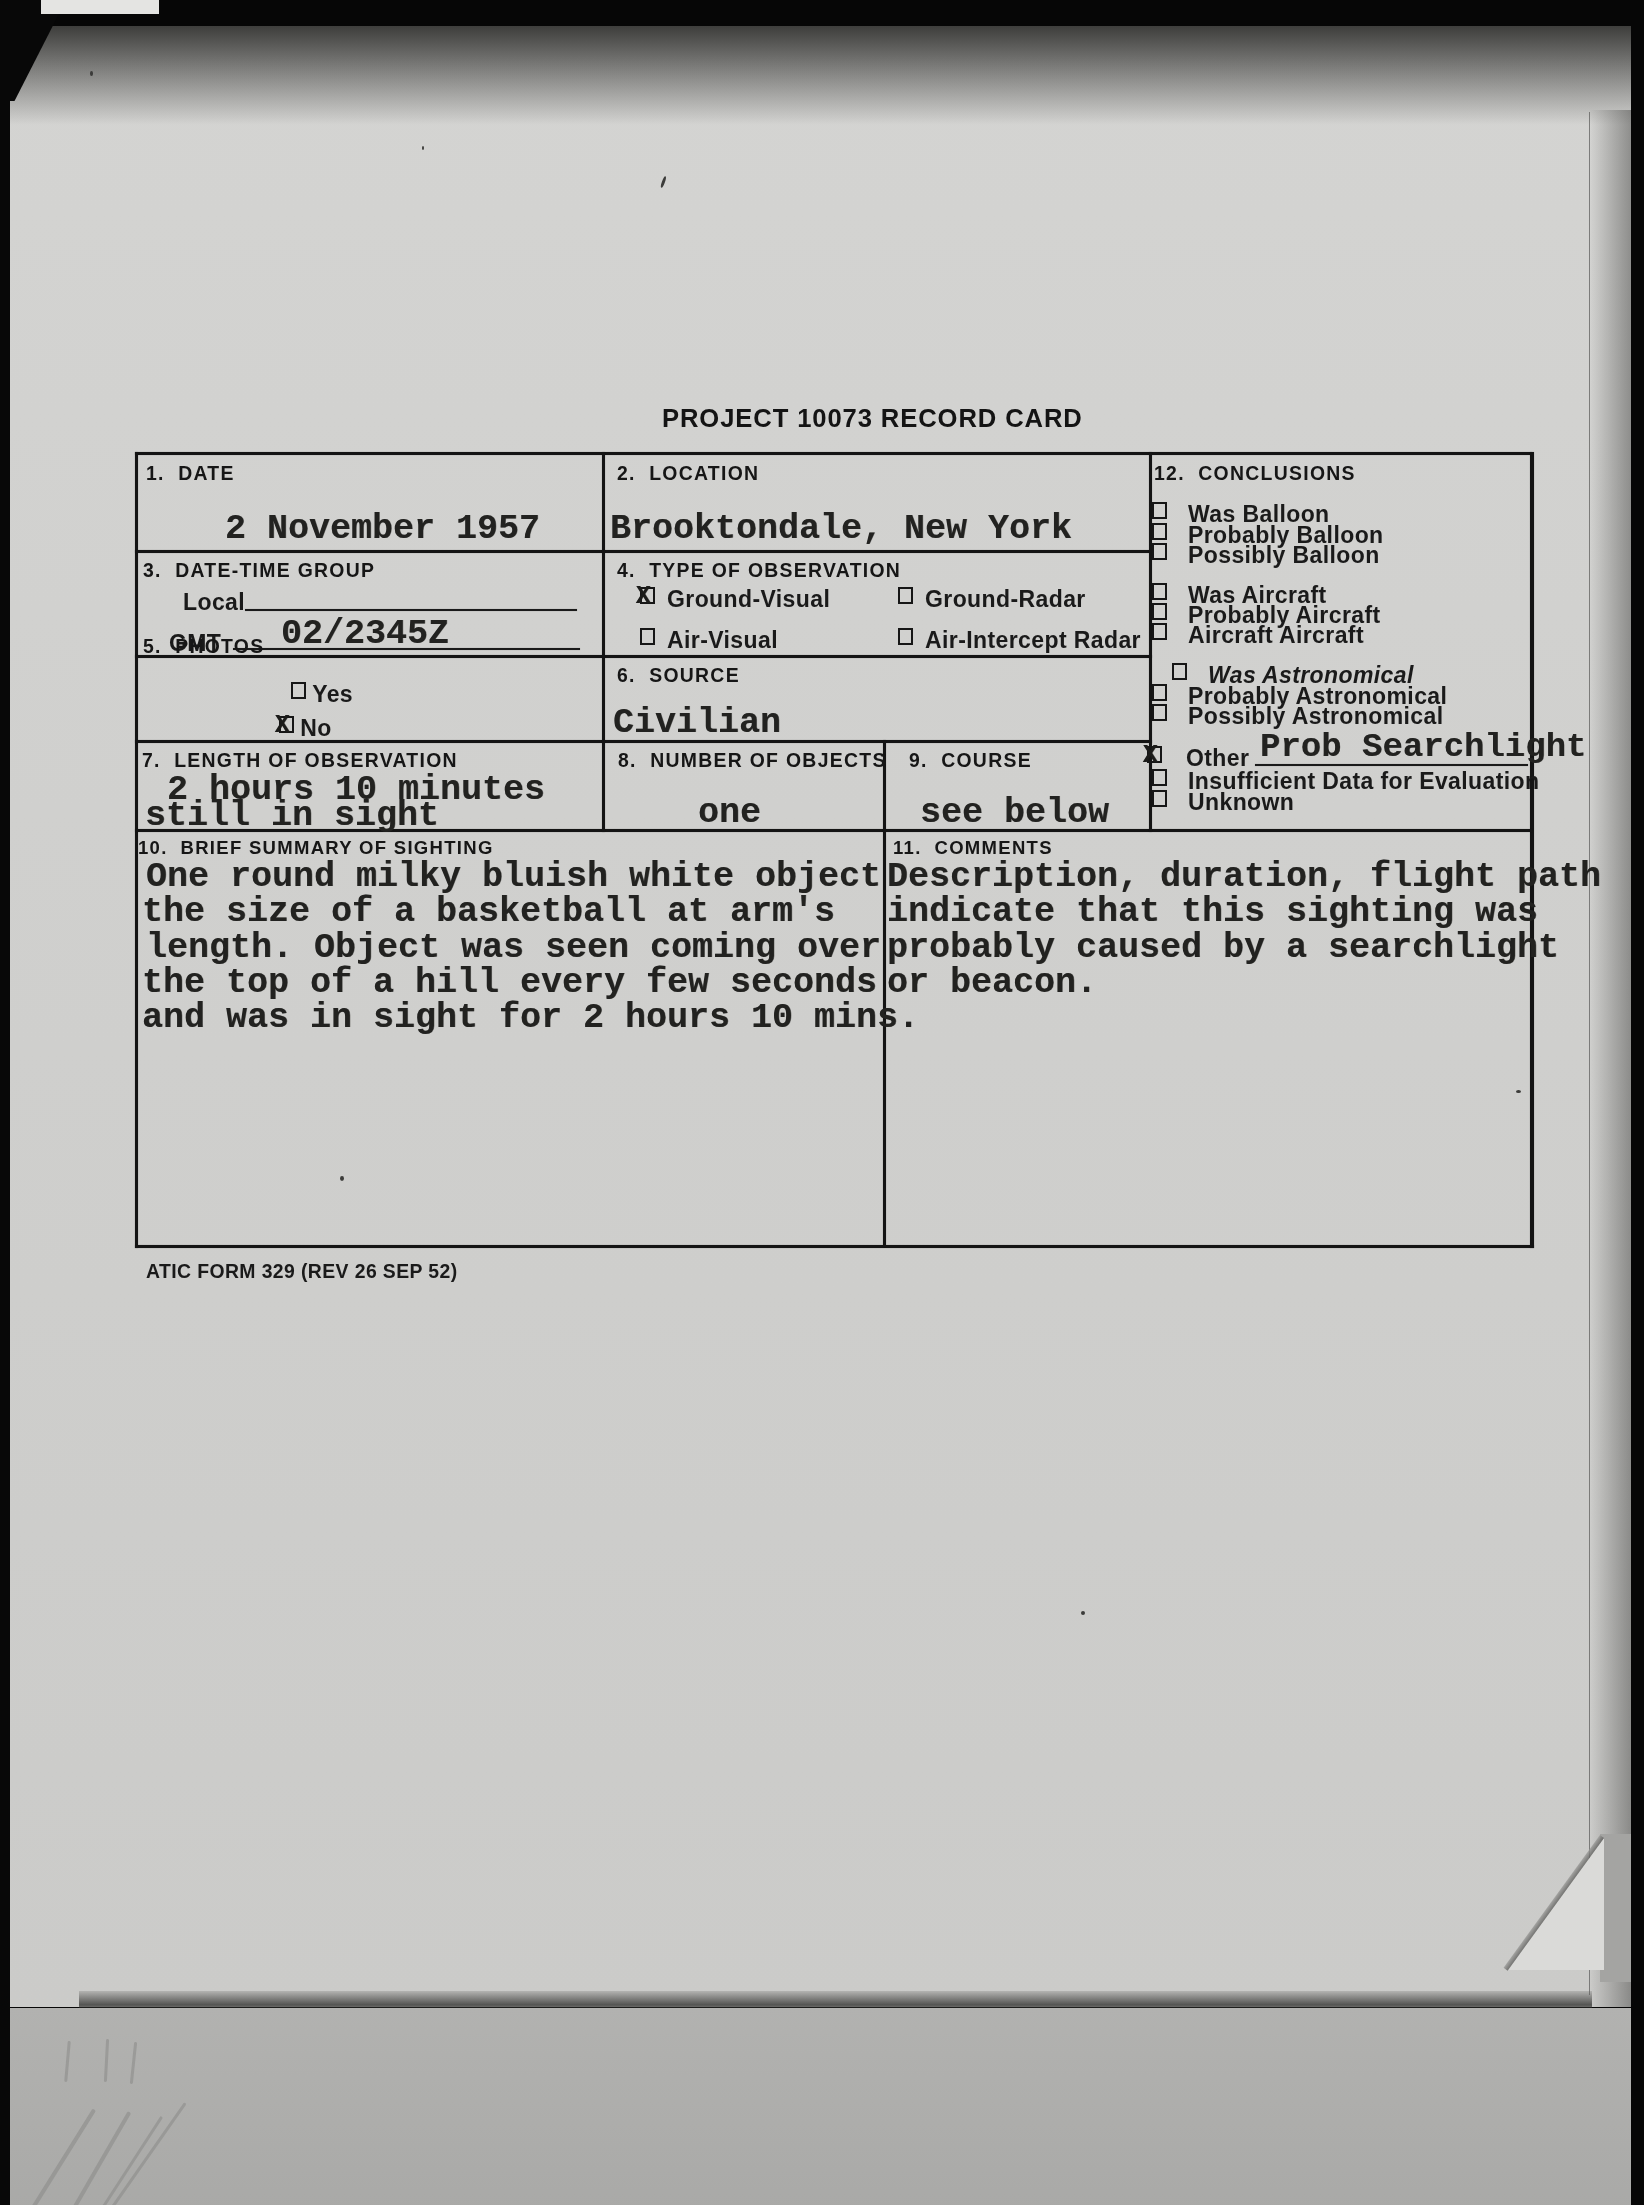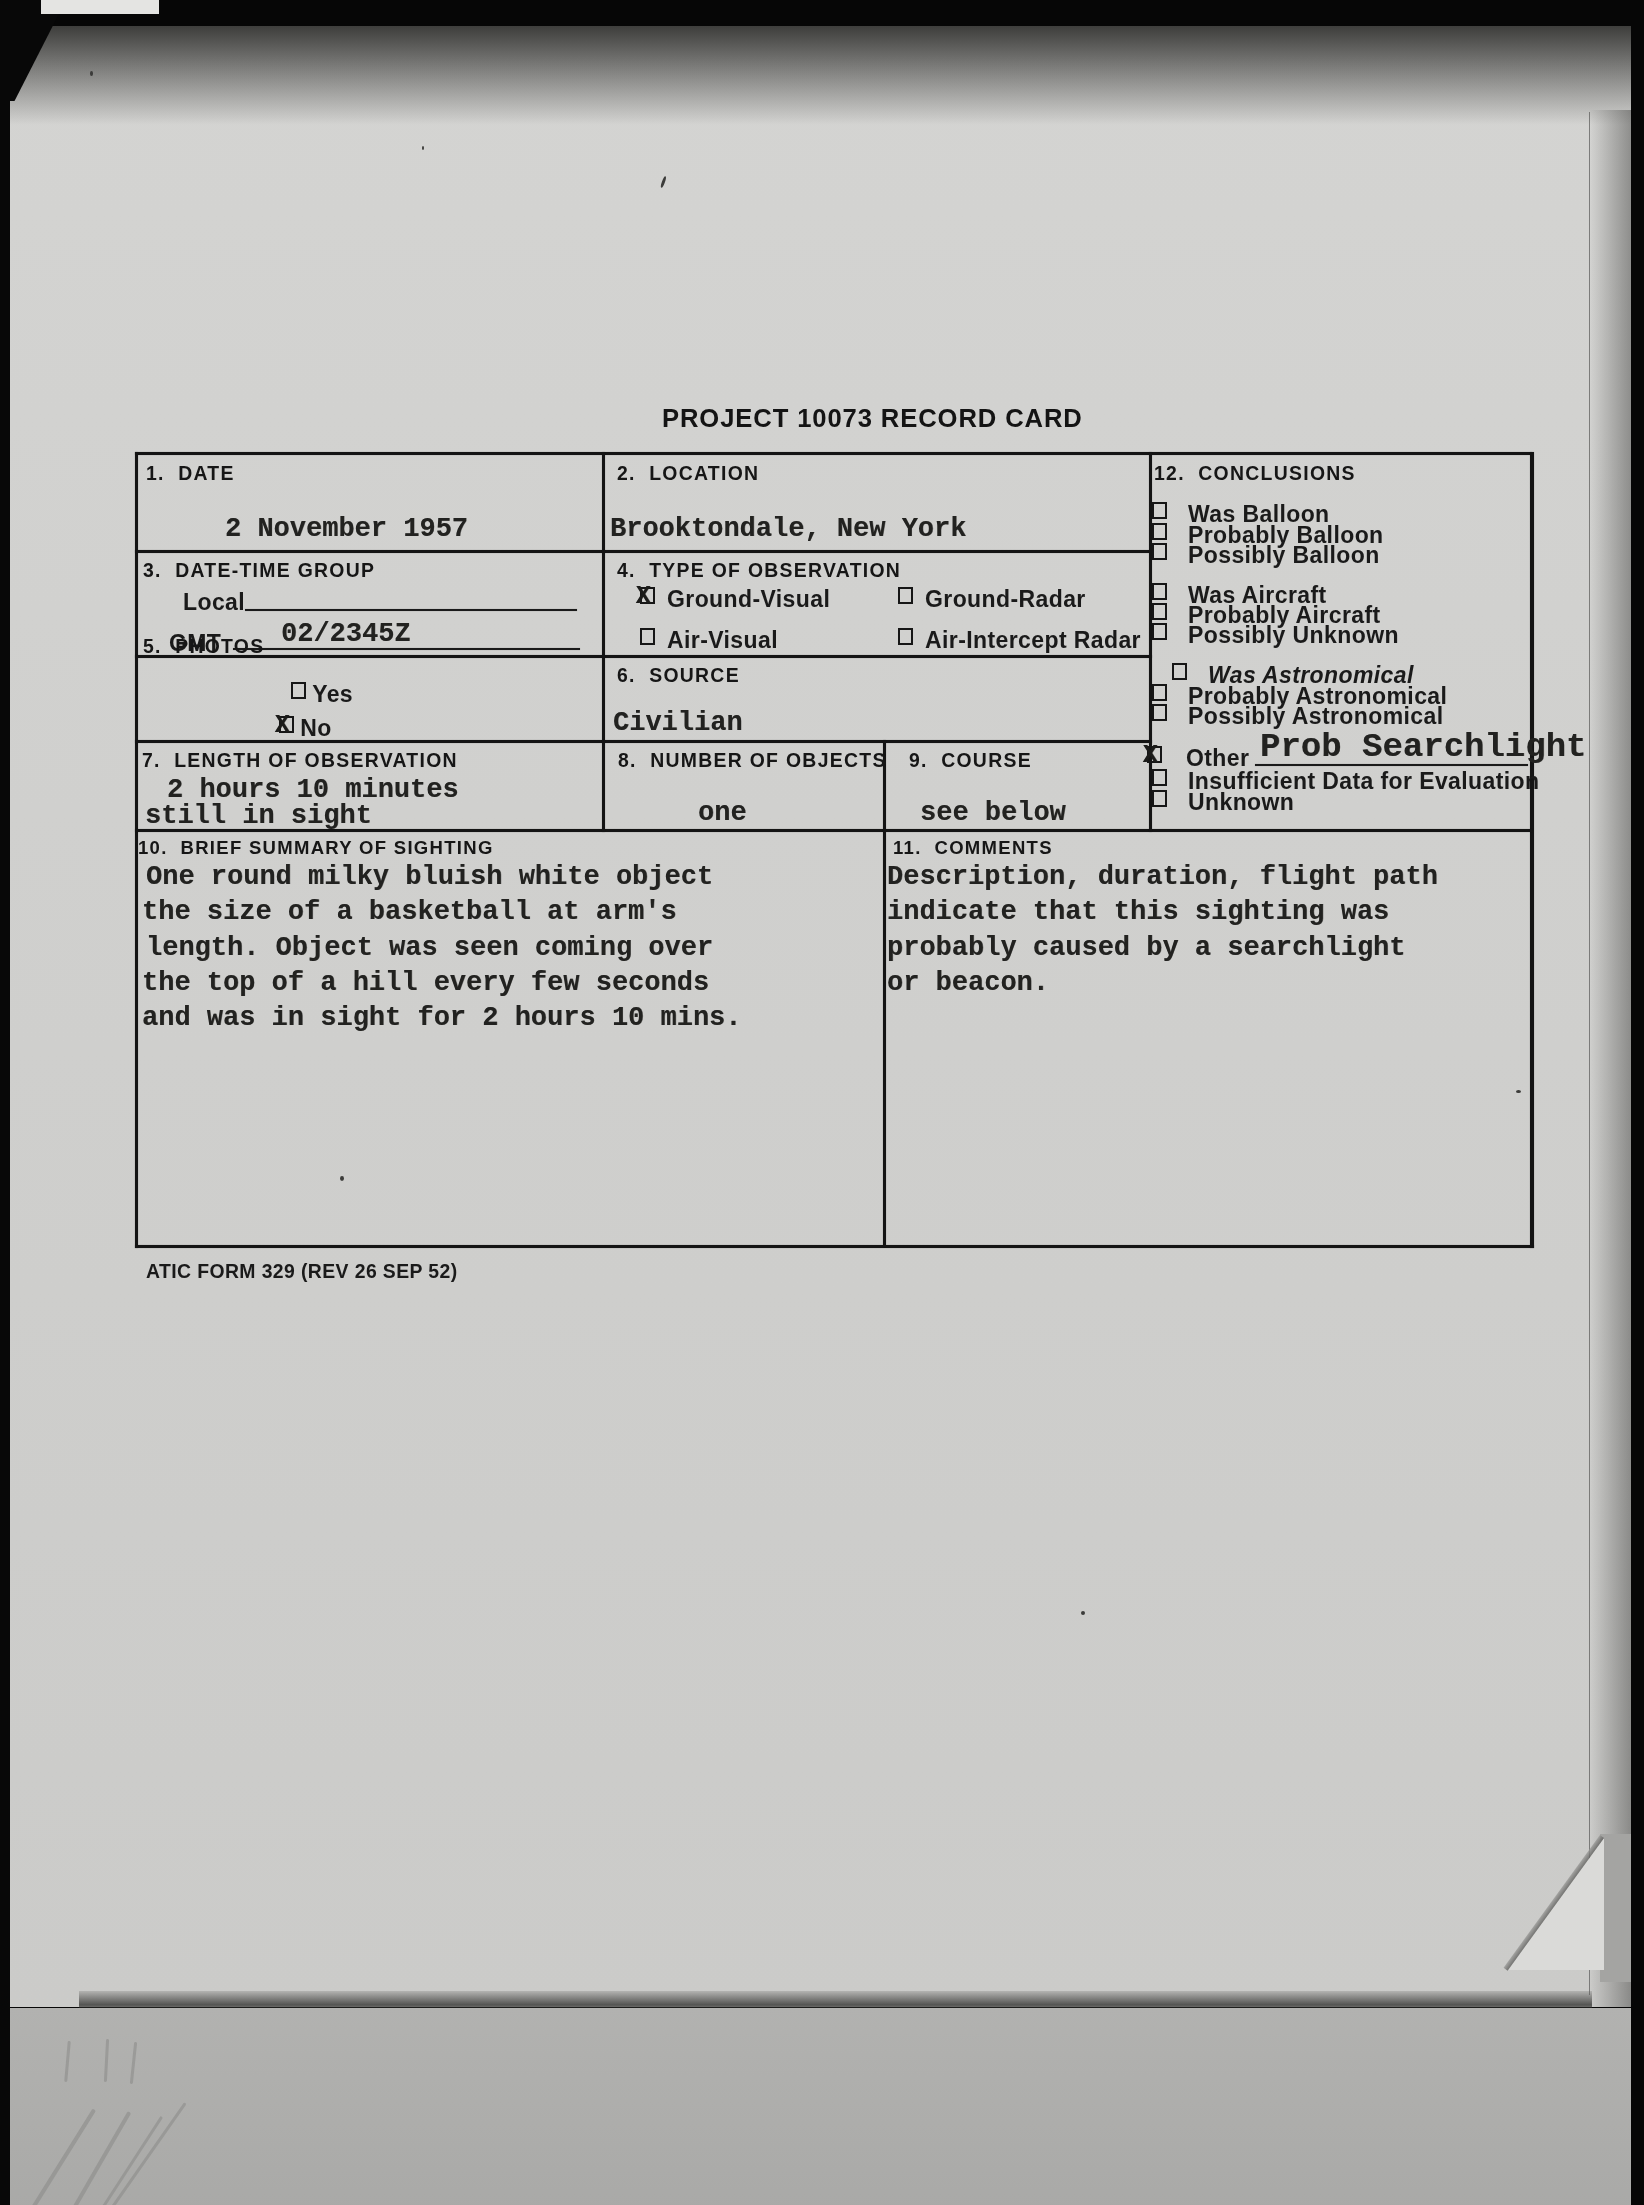--- a/index.html
+++ b/index.html
@@ -38,21 +38,21 @@
   .speck{position:absolute;background:#3c3c3a;border-radius:50%;}
 
   
   .rule{position:absolute;background:#141414;box-shadow:0 0 0.9px rgba(10,10,10,.6);}
 
   
   .flabel{position:absolute;font-weight:700;font-size:19.4px;color:#161616;
           letter-spacing:1.3px;white-space:pre;}
   .clabel{font-weight:700;font-size:23px;color:#1a1a1a;letter-spacing:0.4px;white-space:pre;}
   .typed{position:absolute;font-family:"Liberation Mono",monospace;font-weight:700;
-         font-size:27px;line-height:35px;color:#222220;white-space:pre;
+         font-size:35px;line-height:35px;color:#222220;white-space:pre;
          text-shadow:0.4px 0.4px 0.4px rgba(30,30,28,.45);}
   .title{position:absolute;font-weight:700;font-size:25.6px;color:#141414;letter-spacing:0.9px;}
   .footer{position:absolute;font-weight:700;font-size:19.4px;color:#1a1a1a;letter-spacing:0.4px;}
 
   
   .opt{position:absolute;display:flex;align-items:flex-start;gap:12px;}
   .cb{position:relative;display:inline-block;width:15px;height:17px;
       border:2.6px solid #161616;box-sizing:border-box;flex:none;margin-top:0.9px;}
   .cb::after{content:"X";display:none;position:absolute;left:-6.2px;top:-7px;
       font-family:"Liberation Mono",monospace;font-weight:700;font-size:25px;
@@ -195,21 +195,21 @@
   <div class="opt" style="left:1152px;top:582px;gap:21px;">
     <span class="cb" data-checked="false"></span>
     <span class="clabel">Was Aircraft</span>
   </div>
   <div class="opt" style="left:1152px;top:602px;gap:21px;">
     <span class="cb" data-checked="false"></span>
     <span class="clabel">Probably Aircraft</span>
   </div>
   <div class="opt" style="left:1152px;top:622px;gap:21px;">
     <span class="cb" data-checked="false"></span>
-    <span class="clabel">Possibly Unknown</span>
+    <span class="clabel">Aircraft Aircraft</span>
   </div>
 
   <div class="opt" style="left:1172px;top:662px;gap:21px;font-style:italic;">
     <span class="cb" data-checked="false"></span>
     <span class="clabel">Was Astronomical</span>
   </div>
   <div class="opt" style="left:1152px;top:683px;gap:21px;">
     <span class="cb" data-checked="false"></span>
     <span class="clabel">Probably Astronomical</span>
   </div>

